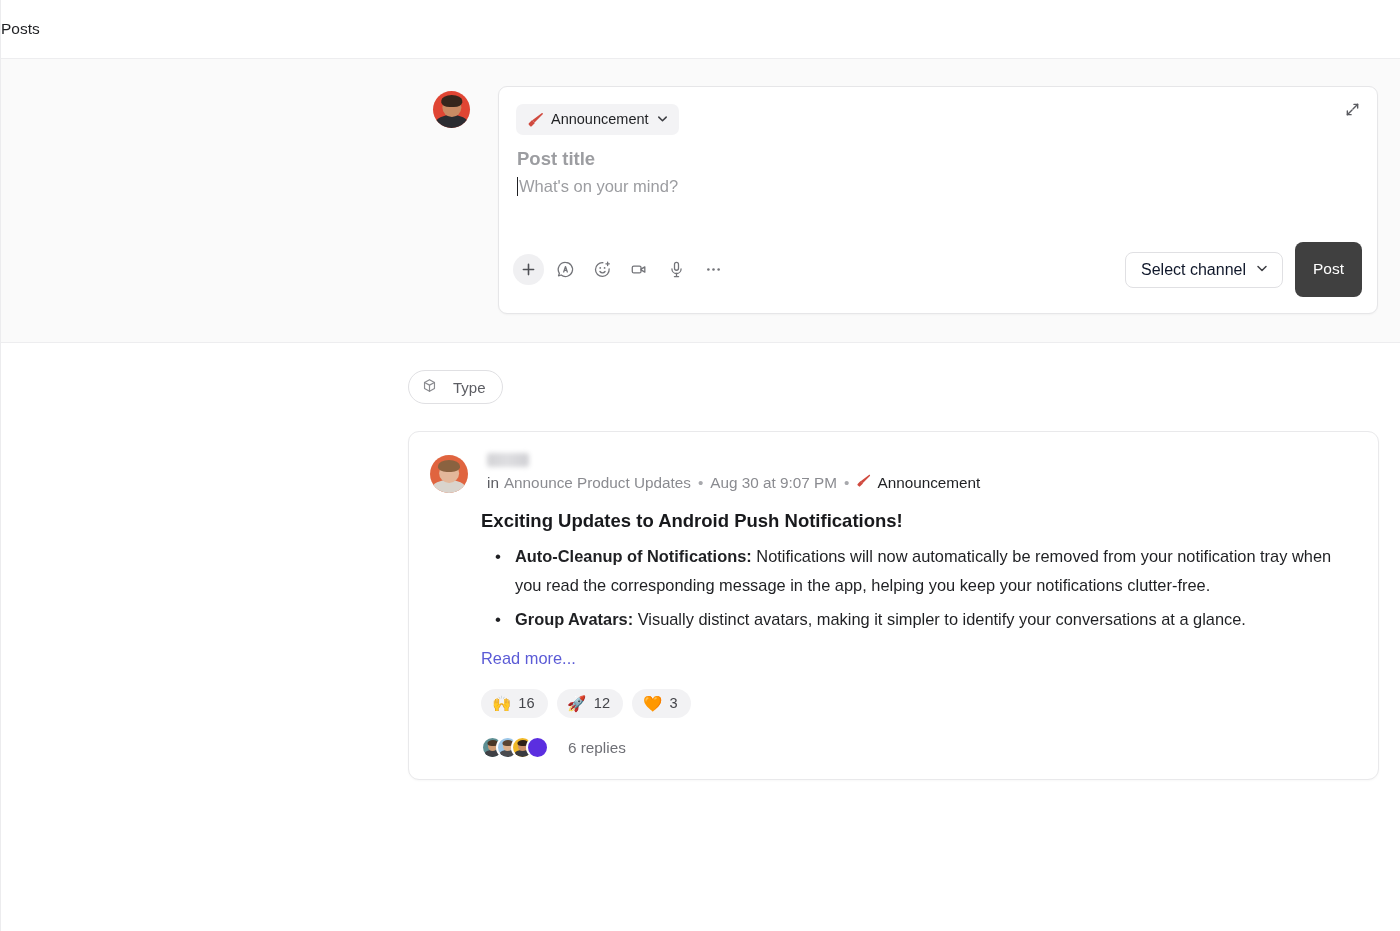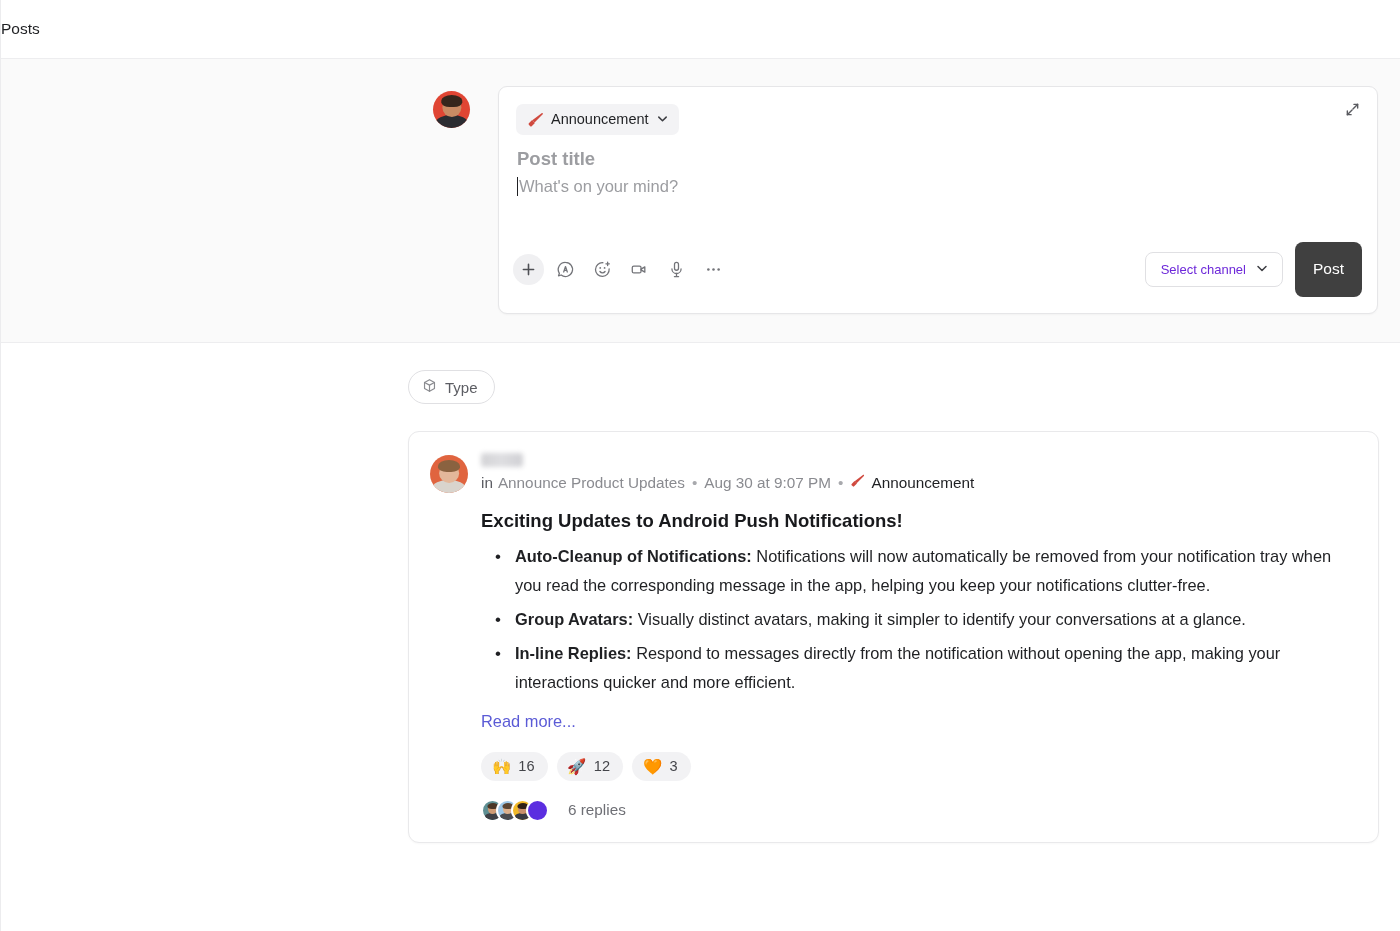--- a/index.html
+++ b/index.html
@@ -142,27 +142,27 @@
     justify-content: center;
     border-radius: 50%;
     cursor: pointer;
     color: #737479;
   }
   .tool-btn.primary { background: #f0f0f2; color: #4f5055; }
 
   .toolbar-right { display: flex; align-items: center; gap: 12px; }
   .channel-select {
     display: flex;
-    align-items: center;
+    align-items: flex-end;
     gap: 9px;
     border: 1px solid #e0e0e3;
     border-radius: 8px;
     padding: 8px 13px 8px 15px;
-    font-size: 13px;
-    color: #6d28d9;
+    font-size: 16px;
+    color: #0f172a;
     background: #ffffff;
     cursor: pointer;
     line-height: 1.1;
   }
   .post-btn {
     background: #404040;
     color: #ffffff;
     border: none;
     border-radius: 8px;
     padding: 18px 18px;
@@ -172,21 +172,21 @@
     line-height: 1.2;
   }
 
   
   .feed { padding: 0; background: #ffffff; }
 
   .filter-row { padding: 27px 0 0 407px; }
   .filter-chip {
     display: inline-flex;
     align-items: center;
-    gap: 8px;
+    gap: 16px;
     border: 1px solid #e0e0e3;
     border-radius: 999px;
     padding: 7px 16px 7px 13px;
     font-size: 15px;
     color: #5c5d63;
     background: #ffffff;
     cursor: pointer;
     line-height: 1.15;
   }
 
@@ -204,21 +204,21 @@
   .post-avatar {
     width: 38px;
     height: 38px;
     border-radius: 50%;
     flex: 0 0 38px;
     overflow: hidden;
     margin-top: 3px;
     background: #e0643f;
     position: relative;
   }
-  .post-head-text { margin-left: 13px; padding-top: 1px; }
+  .post-head-text { margin-left: 19px; padding-top: 1px; }
   .author-name {
     height: 14px;
     width: 42px;
     border-radius: 3px;
     background: linear-gradient(90deg,#d3d3d6 0%,#dedee1 48%,#d0d0d4 100%);
     filter: blur(2.6px);
     margin-bottom: 6px;
   }
   .post-meta {
     font-size: 15.3px;
@@ -513,23 +513,20 @@
 
       <div class="post-body">
         <div class="post-title">Exciting Updates to Android Push Notifications!</div>
 
         <ul class="bullets">
           <li>
             <b>Auto-Cleanup of Notifications:</b><span> Notifications will now automatically be removed from your notification tray when you read the corresponding message in the app, helping you keep your notifications clutter-free.</span>
           </li>
           <li>
             <b>Group Avatars:</b><span> Visually distinct avatars, making it simpler to identify your conversations at a glance.</span>
-          </li>
-          <li>
-            <b>In-line Replies:</b><span> Respond to messages directly from the notification without opening the app, making your interactions quicker and more efficient.</span>
           </li>
         </ul>
 
         <a class="read-more">Read more...</a>
 
         <div class="reactions">
           <div class="reaction">
             <span class="emo">🙌</span>
             <span>16</span>
           </div>

